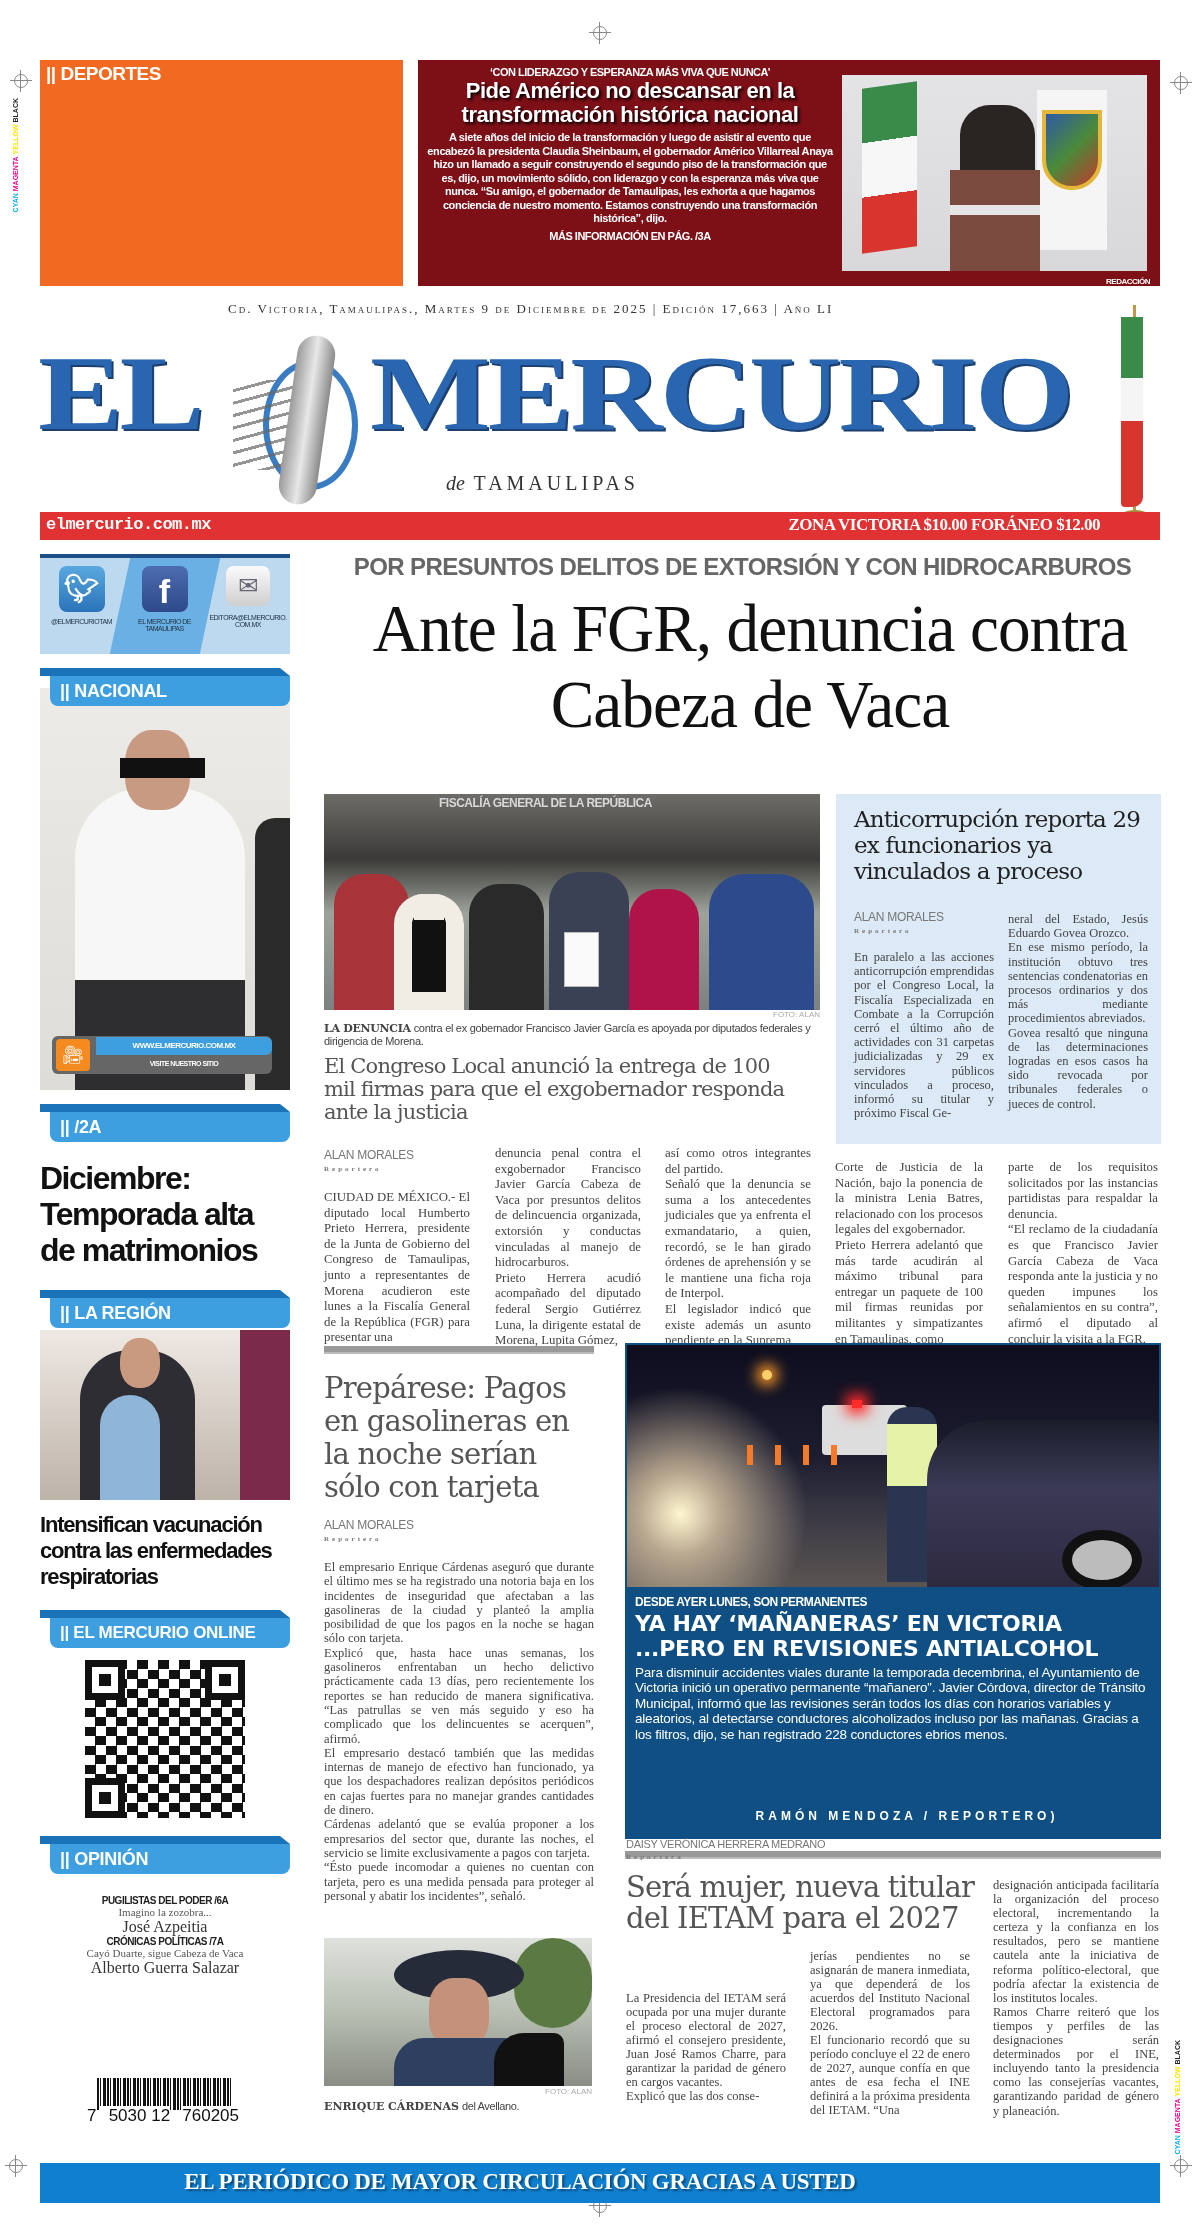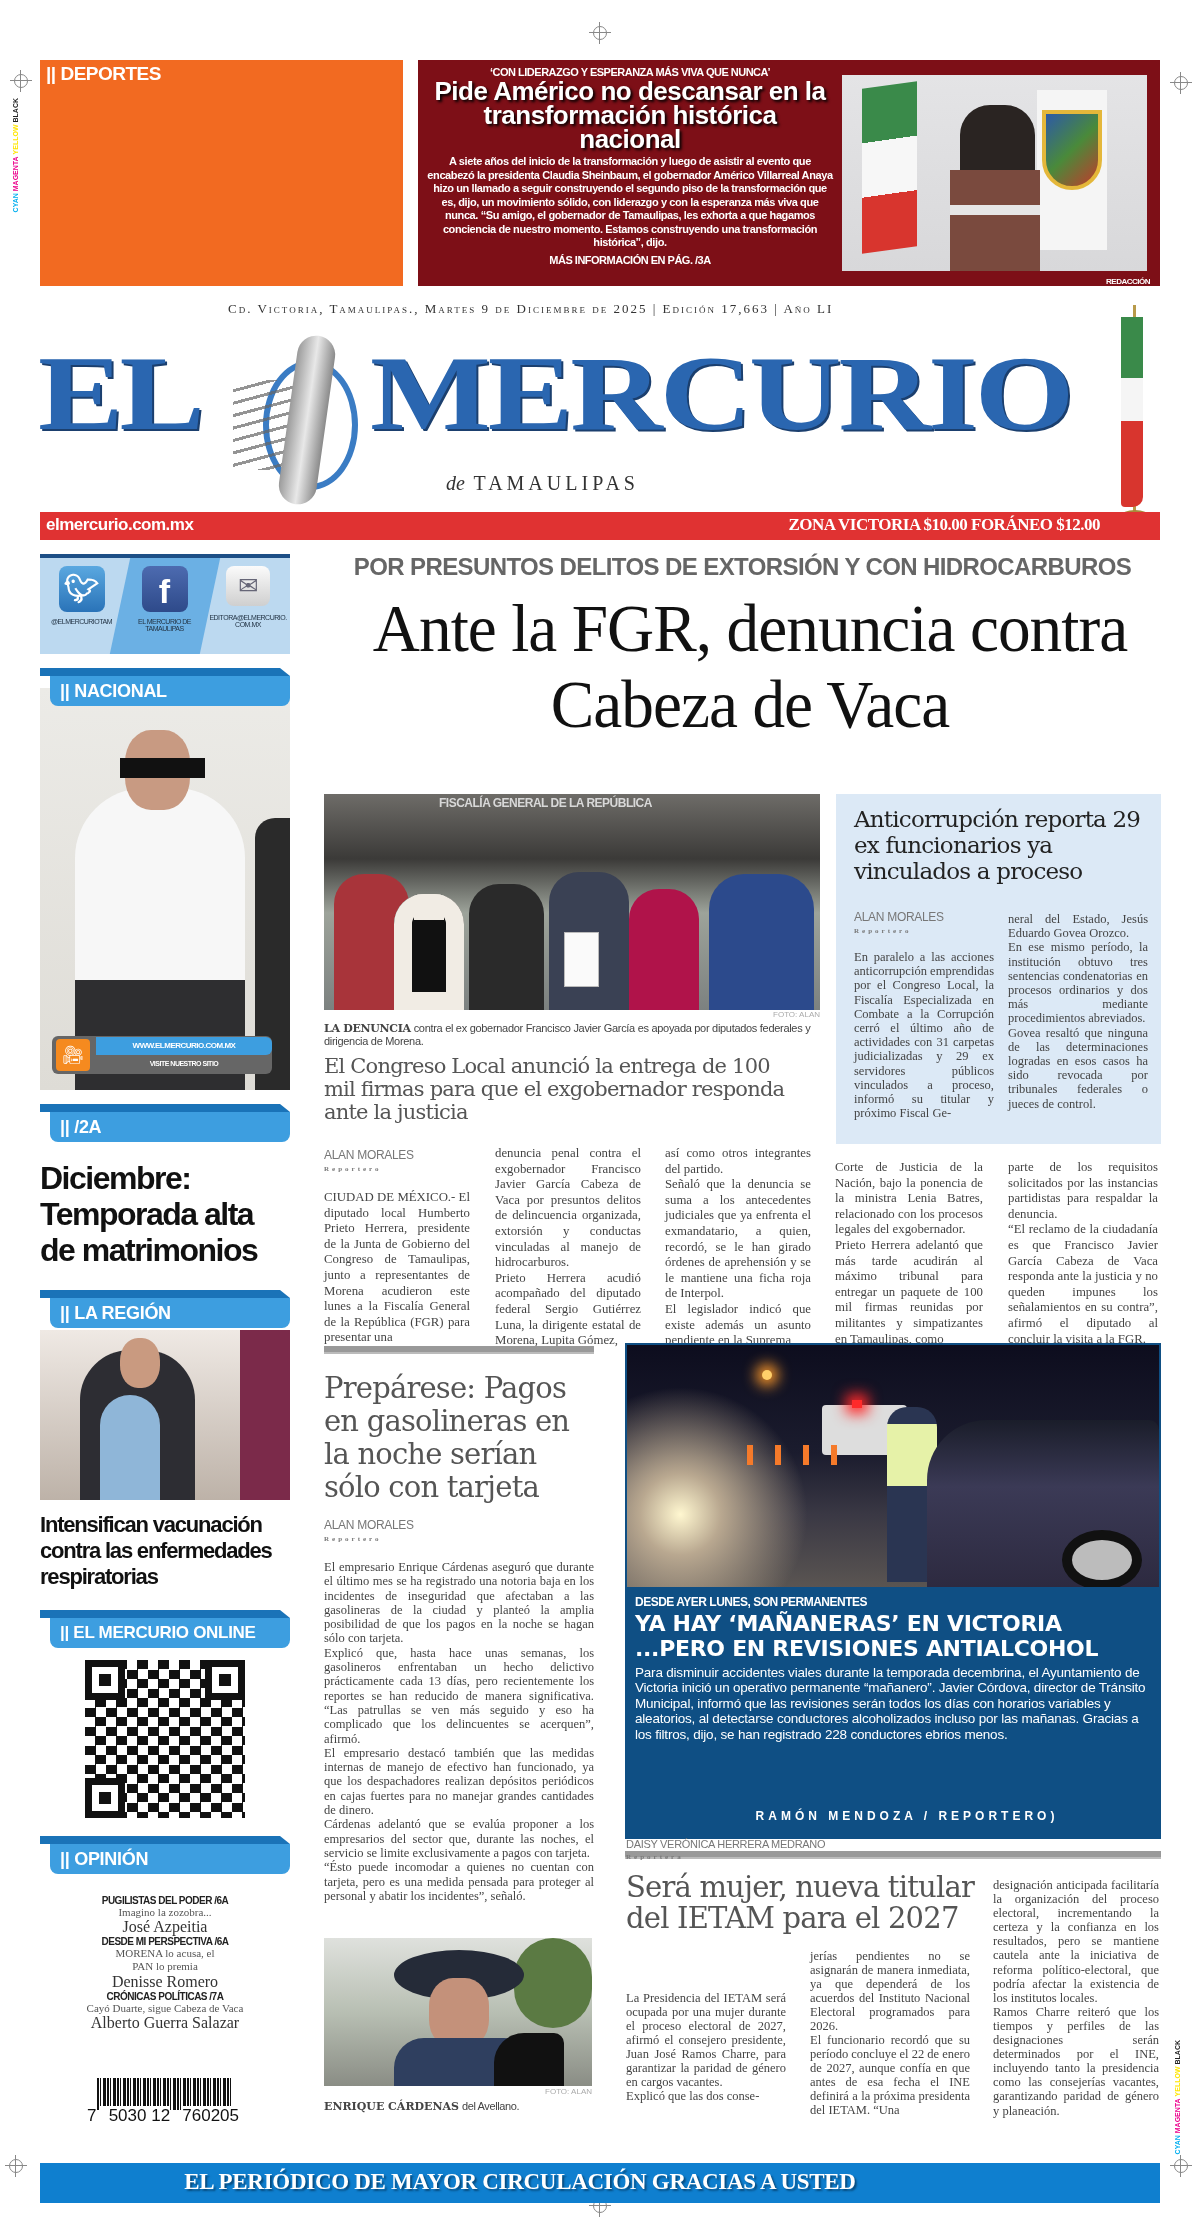--- a/index.html
+++ b/index.html
@@ -56,21 +56,21 @@
   <span class="k">BLACK</span>
 </div>
 
 <div class="abs" style="left:40px;top:60px;width:363px;height:226px;background:#f26a21">
   <div class="abs cond" style="left:6px;top:3px;color:#fff;font-size:19px"><span>|| </span><span>DEPORTES</span></div>
 </div>
 
 <div class="abs" style="left:418px;top:60px;width:742px;height:226px;background:#7d0f17">
   <div class="abs" style="left:0;top:0;width:424px;height:226px;text-align:center;color:#fff;font-family:'Liberation Sans',sans-serif">
     <div class="cond" style="font-size:11px;margin-top:6px">‘CON LIDERAZGO Y ESPERANZA MÁS VIVA QUE NUNCA’</div>
-    <div class="cond" style="font-size:26px;line-height:24px;padding:1px 16px 2px;text-shadow:2px 2px 3px #000">Pide Américo no descansar en la transformación histórica nacional</div>
+    <div class="cond" style="font-size:22px;line-height:24px;padding:1px 16px 2px;text-shadow:2px 2px 3px #000">Pide Américo no descansar en la transformación histórica nacional</div>
     <div class="cond" style="font-size:11px;line-height:13.5px;padding:2px 8px;font-weight:bold;letter-spacing:-0.4px">A siete años del inicio de la transformación y luego de asistir al evento que encabezó la presidenta Claudia Sheinbaum, el gobernador Américo Villarreal Anaya hizo un llamado a seguir construyendo el segundo piso de la transformación que es, dijo, un movimiento sólido, con liderazgo y con la esperanza más viva que nunca. “Su amigo, el gobernador de Tamaulipas, les exhorta a que hagamos conciencia de nuestro momento. Estamos construyendo una transformación histórica”, dijo.</div>
     <div class="cond" style="font-size:11px;margin-top:2px">MÁS INFORMACIÓN EN PÁG. /3A</div>
   </div>
   <div class="photo" style="left:424px;top:15px;width:305px;height:196px;background:linear-gradient(180deg,#e4e4e6,#d8d8da)">
     <div class="abs" style="left:20px;top:10px;width:55px;height:165px;background:linear-gradient(180deg,#3a8a4a 0 33%,#f7f7f7 33% 66%,#d8352e 66%);transform:skewY(-8deg)"></div>
     <div class="abs" style="left:195px;top:15px;width:70px;height:160px;background:#f5f5f5">
       <div class="abs" style="left:5px;top:20px;width:60px;height:80px;background:linear-gradient(135deg,#2d5aa7,#4a8a3a,#c23a2c);border:4px solid #e4b73a;border-radius:0 0 30px 30px"></div>
     </div>
     <div class="abs" style="left:118px;top:30px;width:75px;height:100px;background:#2a2422;border-radius:30px 30px 0 0"></div>
     <div class="abs" style="left:108px;top:95px;width:90px;height:101px;background:linear-gradient(180deg,#7a4a3e 0 35%,#e6e6e6 35% 45%,#7a4a3e 45%)"></div>
@@ -100,21 +100,21 @@
   </div>
 </div>
 
 <div class="abs" style="left:1115px;top:305px;width:40px;height:225px">
   <div class="abs" style="left:18px;top:0;width:3px;height:210px;background:#b89a4a"></div>
   <div class="abs" style="left:6px;top:12px;width:22px;height:190px;background:linear-gradient(180deg,#3a8a4a 0 32%,#f5f5f5 32% 55%,#d8352e 55%);border-radius:0 0 10px 4px"></div>
   <div class="abs" style="left:6px;top:205px;width:28px;height:12px;background:#a88a3a;border-radius:50%"></div>
 </div>
 
 <div class="abs" style="left:40px;top:512px;width:1120px;height:28px;background:#e03232">
-  <div class="abs cond" style="left:6px;top:3px;color:#fff;font-size:17px;font-family:Liberation Sans, sans-serif">elmercurio.com.mx</div>
+  <div class="abs cond" style="left:6px;top:3px;color:#fff;font-size:17px;font-family:Liberation Mono, monospace">elmercurio.com.mx</div>
   <div class="abs cond" style="right:60px;top:3px;color:#fff;font-size:17px;font-family:'Liberation Serif',serif">ZONA VICTORIA $10.00 FORÁNEO $12.00</div>
 </div>
 
 <div class="abs" style="left:40px;top:554px;width:250px;height:100px;background:#bcd9f0;border-top:4px solid #1d4f86">
   <div class="abs" style="left:80px;top:0;width:90px;height:96px;background:#6bb0e4;transform:skewX(-12deg)"></div>
   <div class="abs" style="left:0;top:8px;width:83px;text-align:center">
     <div style="margin:0 auto;width:46px;height:46px;border-radius:8px;background:linear-gradient(#5aa8e0,#2a73b8);color:#fff;font:bold 28px/46px 'DejaVu Sans',sans-serif">🐦︎</div>
     <div class="cond" style="font-size:7px;color:#234;margin-top:6px;font-weight:normal">@ELMERCURIOTAM</div>
   </div>
   <div class="abs" style="left:83px;top:8px;width:83px;text-align:center">
@@ -180,25 +180,20 @@
   <div class="top"></div>
   <div class="lab"><span>|| </span><span>OPINIÓN</span></div>
 </div>
 <div class="abs" style="left:60px;top:1895px;width:210px;text-align:center;color:#333">
   <div>
     <div class="cond" style="font-size:10px;color:#222">PUGILISTAS DEL PODER /6A</div>
     <div style="font-size:11px;color:#555">Imagino la zozobra...</div>
     <div style="font-size:16px;line-height:18px">José Azpeitia</div>
   </div>
   <div>
-    <div class="cond" style="font-size:10px;color:#222">DESDE MI PERSPECTIVA /6A</div>
-    <div style="font-size:11px;color:#555;padding:0 50px;line-height:13px">MORENA lo acusa, el PAN lo premia</div>
-    <div style="font-size:16px;line-height:18px">Denisse Romero</div>
-  </div>
-  <div>
     <div class="cond" style="font-size:10px;color:#222">CRÓNICAS POLÍTICAS /7A</div>
     <div style="font-size:11px;color:#555">Cayó Duarte, sigue Cabeza de Vaca</div>
     <div style="font-size:16px;line-height:18px">Alberto Guerra Salazar</div>
   </div>
 </div>
 <div class="abs" style="left:87px;top:2078px;width:152px;height:50px">
   <div class="abs" style="left:10px;top:0;width:135px;height:32px;background:repeating-linear-gradient(90deg,#111 0 2px,#fff 2px 3px,#111 3px 4px,#fff 4px 6px,#111 6px 9px,#fff 9px 10px)"></div>
   <div class="abs" style="left:0;top:28px;width:152px;font:17px 'Liberation Sans',sans-serif;color:#111;display:flex;justify-content:space-between;background:linear-gradient(#fff,#fff) 12px 0/60px 100% no-repeat">
     <span>7</span>
     <span style="background:#fff">5030 12</span>

